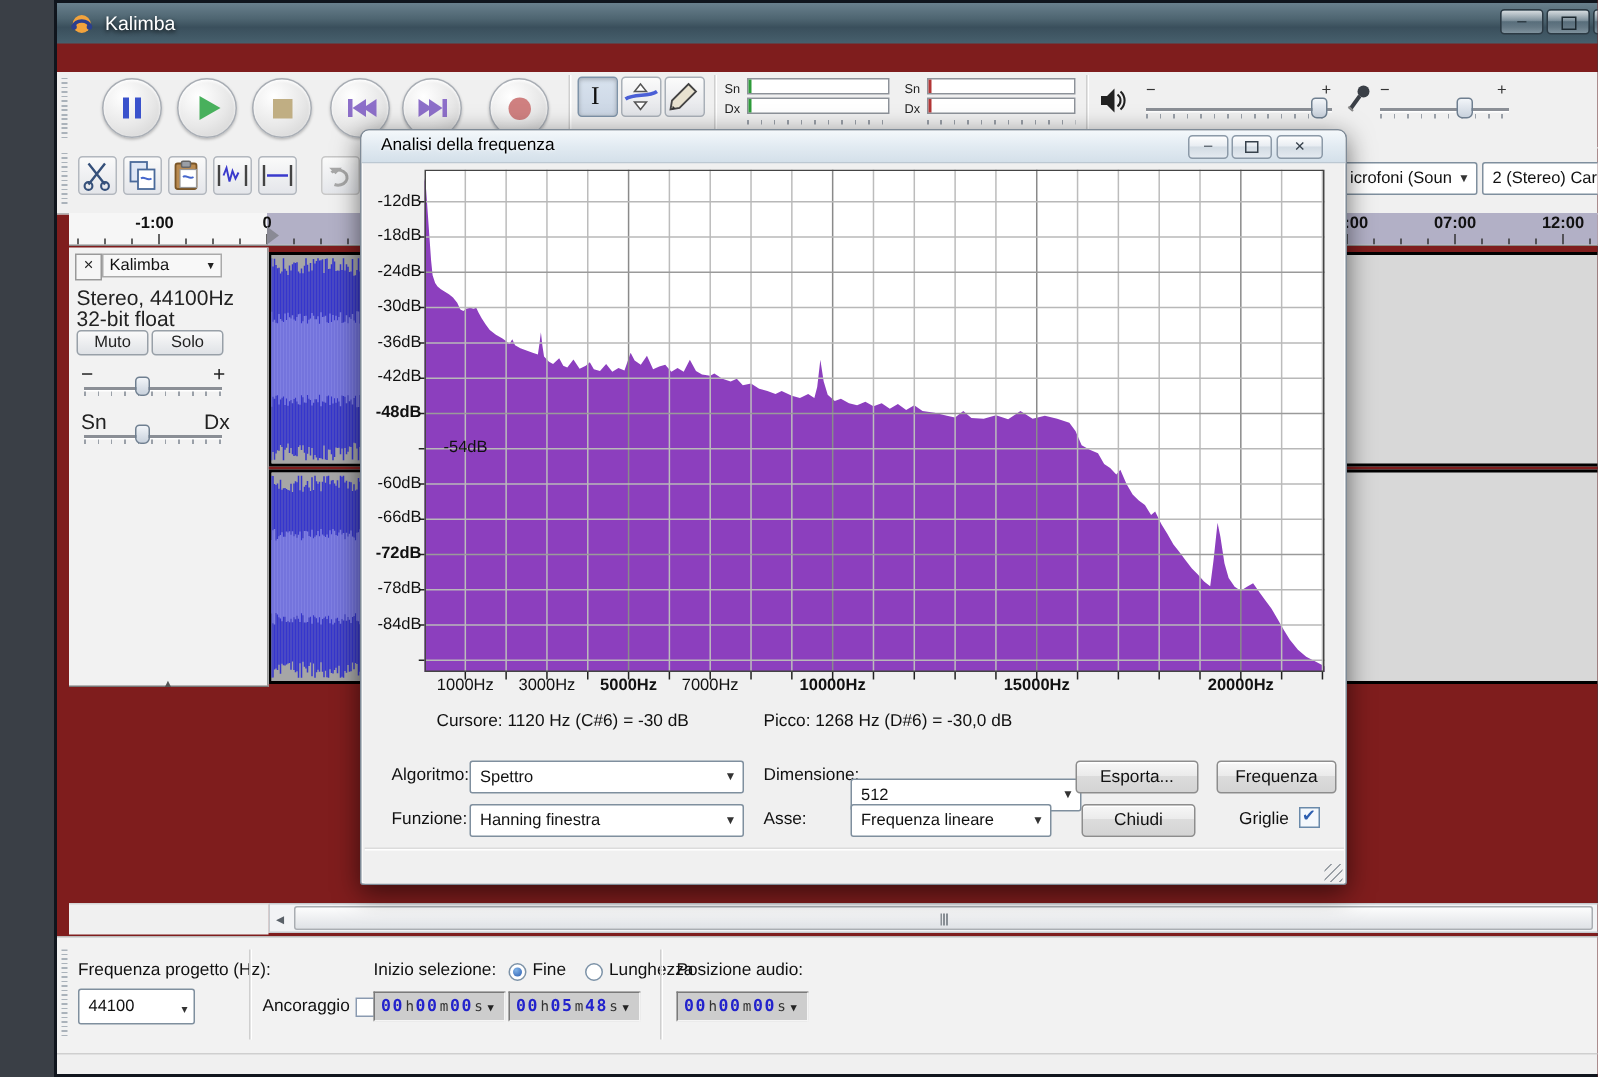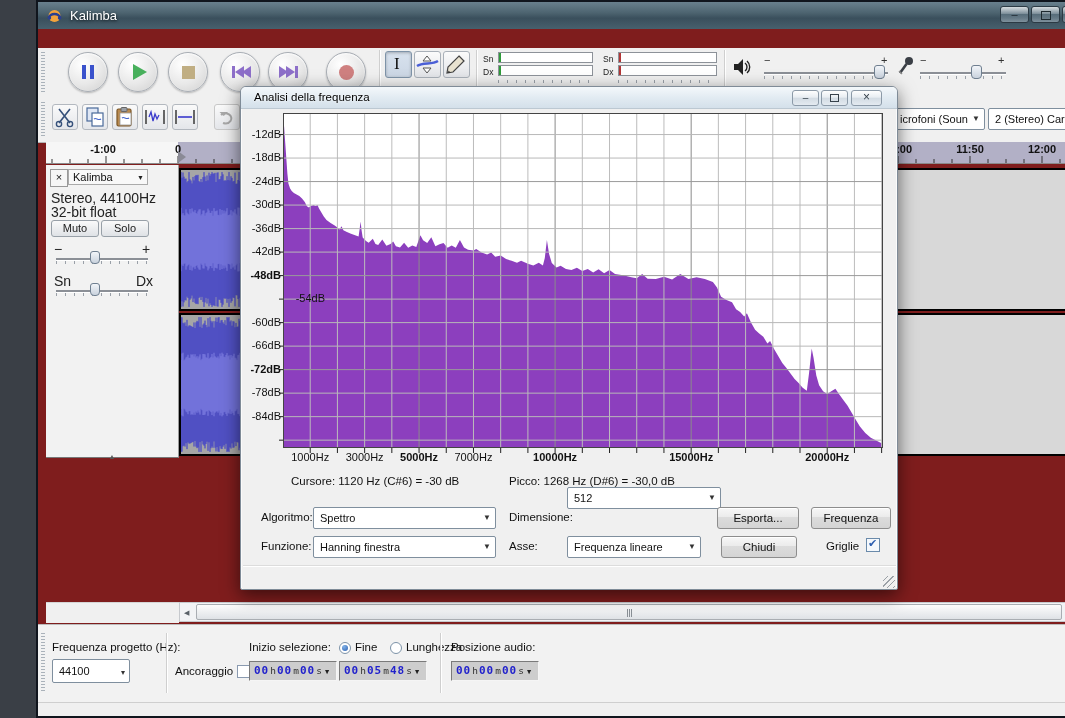--- a/index.html
+++ b/index.html
@@ -267,21 +267,21 @@
       <span class="carrow">▼</span>
     </div>
   </div>
 
   <div id="ruler" class="abs">
     <div id="ruler-sel"></div>
     <div id="ruler-labels">
         <div class="rlabel" style="left: 57px;">-1:00</div>
         <div class="rlabel" style="left: 132px;">0</div>
         <div class="rlabel" style="left: 852px;">10:00</div>
-        <div class="rlabel" style="left: 924px;">11:50</div>
+        <div class="rlabel" style="left: 924px;">07:00</div>
         <div class="rlabel" style="left: 996px;">12:00</div>
       </div>
     <svg id="ruler-ticks" style="position:absolute;left:0;top:0" width="1049" height="21">
         <line x1="6" y1="17" x2="6" y2="21" stroke="#333" stroke-width="1"></line>
         <line x1="24" y1="17" x2="24" y2="21" stroke="#333" stroke-width="1"></line>
         <line x1="42" y1="17" x2="42" y2="21" stroke="#333" stroke-width="1"></line>
         <line x1="60" y1="14" x2="60" y2="21" stroke="#333" stroke-width="1"></line>
         <line x1="78" y1="17" x2="78" y2="21" stroke="#333" stroke-width="1"></line>
         <line x1="96" y1="17" x2="96" y2="21" stroke="#333" stroke-width="1"></line>
         <line x1="114" y1="17" x2="114" y2="21" stroke="#333" stroke-width="1"></line>
@@ -836,21 +836,21 @@
 
     <span class="dlg-label" style="left:50px;top:388px">Cursore: 1120 Hz (C#6) = -30 dB</span>
     <span class="dlg-label" style="left:268px;top:388px">Picco: 1268 Hz (D#6) = -30,0 dB</span>
 
     <span class="dlg-label" style="left:20px;top:424px">Algoritmo:</span>
     <div class="combo" style="left:72px;top:420px;width:183px">
       <span class="ctext">Spettro</span>
       <span class="carrow">▼</span>
     </div>
     <span class="dlg-label" style="left:268px;top:424px">Dimensione:</span>
-    <div class="combo" style="left:326px;top:400px;width:154px">
+    <div class="combo" style="left:326px;top:432px;width:154px">
       <span class="ctext">512</span>
       <span class="carrow">▼</span>
     </div>
     <div class="btn7" style="left:476px;top:420px;width:82px"><span>Esporta...</span></div>
     <div class="btn7" style="left:570px;top:420px;width:80px"><span>Frequenza</span></div>
 
     <span class="dlg-label" style="left:20px;top:453px">Funzione:</span>
     <div class="combo" style="left:72px;top:449px;width:183px">
       <span class="ctext">Hanning finestra</span>
       <span class="carrow">▼</span>

